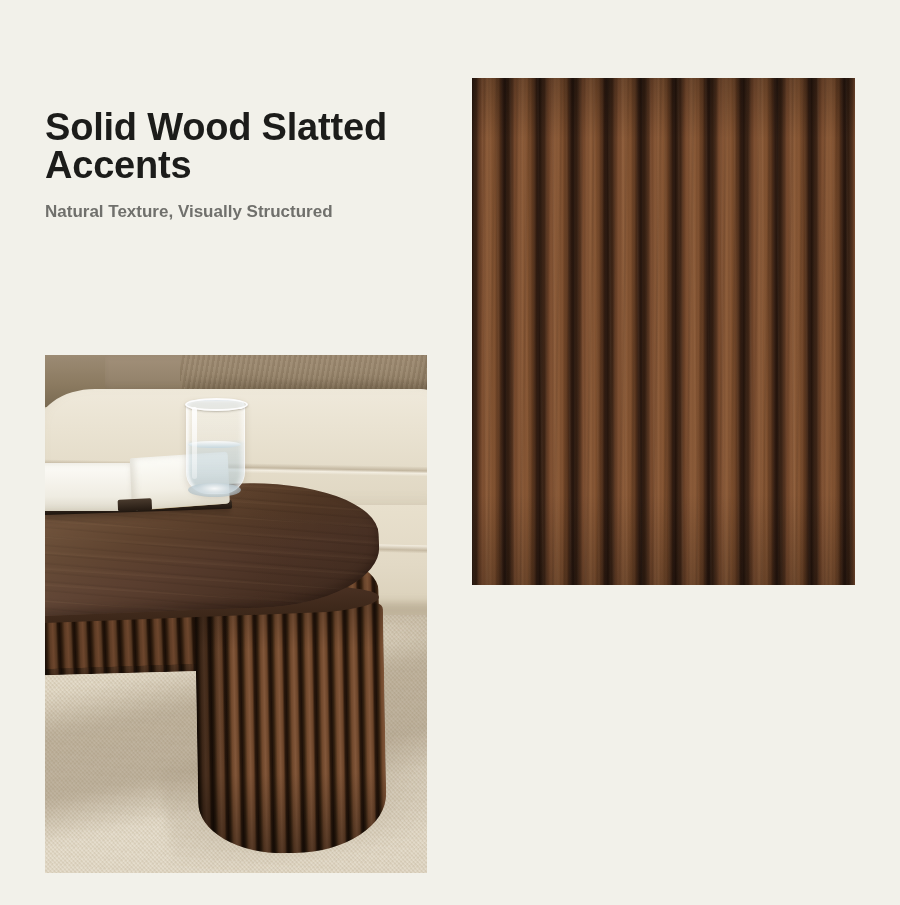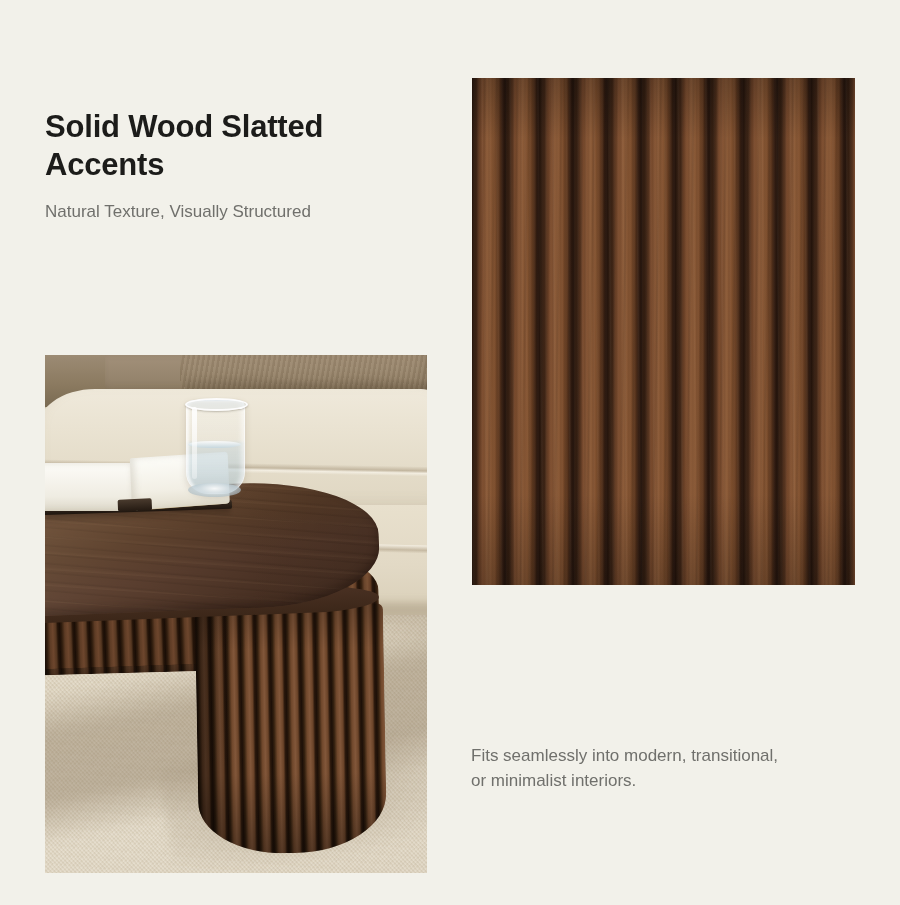--- a/index.html
+++ b/index.html
@@ -19,39 +19,39 @@
     position: relative;
     width: 900px;
     height: 905px;
     background: #f2f1ea;
   }
 
   
   .text-block { position: absolute; }
 
   .headline {
-    font-size: 31px;
+    font-size: 38px;
     font-weight: bold;
     line-height: 38px;
     color: #1c1c1a;
     letter-spacing: -0.2px;
     margin: 0;
     white-space: pre-line;
   }
   .subhead {
     font-size: 17px;
     font-weight: normal;
     line-height: 25px;
     color: #70706c;
     margin: 0;
     white-space: pre-line;
   }
 
   #block-top    { left: 45px; top: 108px; width: 400px; }
-  #block-top .subhead { margin-top: 15px; }
+  #block-top .subhead { margin-top: 15px; font-weight: bold; }
 
   #block-bottom { left: 471px; top: 728px; width: 400px; }
   #block-bottom .subhead { margin-top: 15px; }
 
   
   #wood-panel {
     position: absolute;
     left: 472px;
     top: 78px;
     width: 383px;
@@ -577,17 +577,15 @@
     </div>
 
     <div class="glass"></div>
     <div class="glass-base"></div>
     <div class="glass-water-line"></div>
     <div class="glass-rim"></div>
     <div class="glass-highlight"></div>
   </div>
 
   <div class="text-block" id="block-bottom">
-    <p class="subhead">Fits seamlessly into modern, transitional,
-or minimalist interiors.</p>
   </div>
 
 </div>
 
 </body></html>

